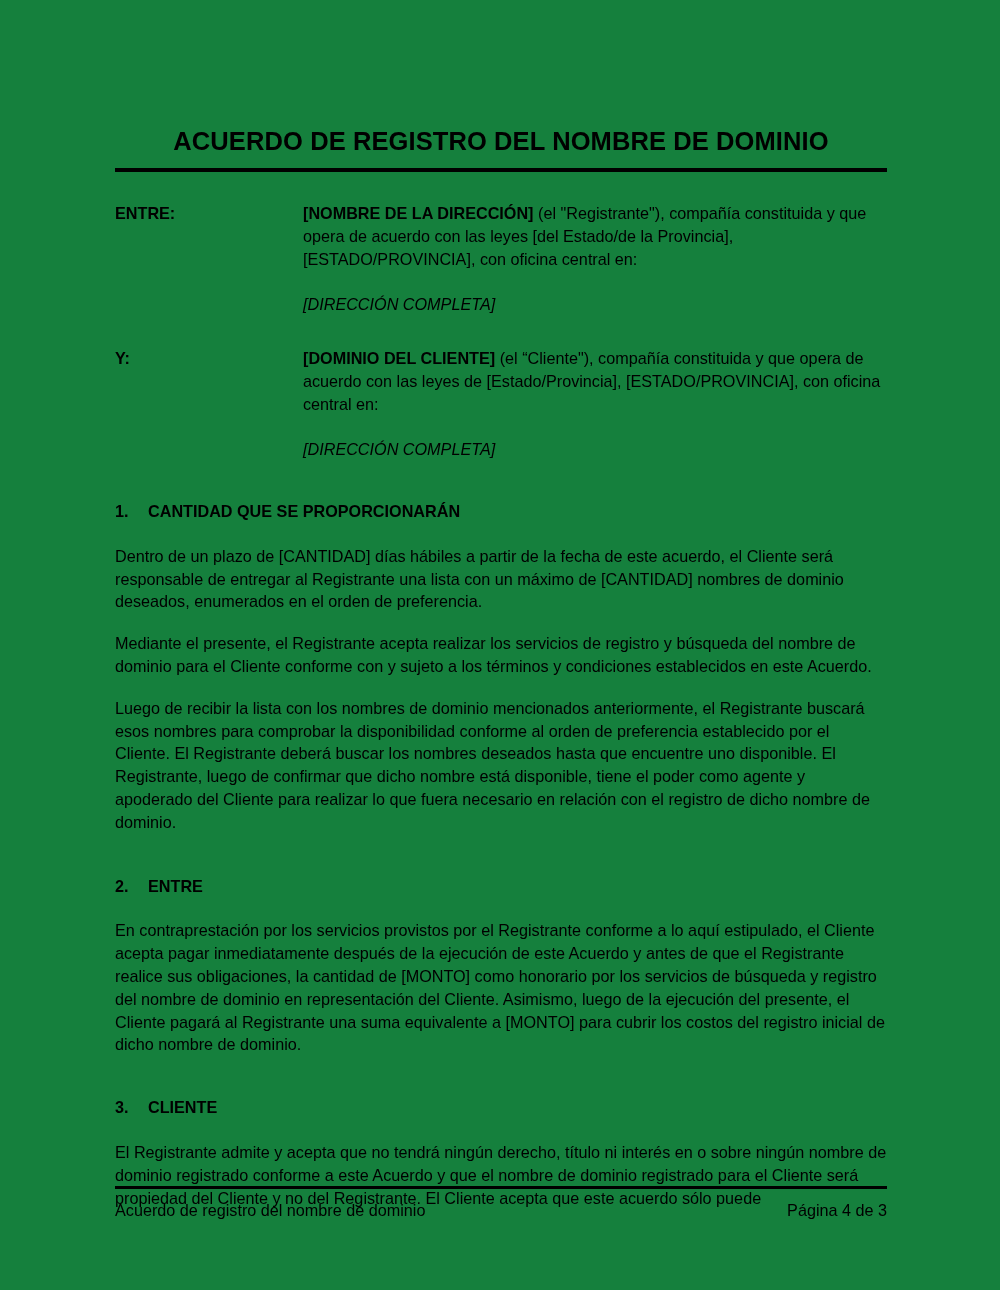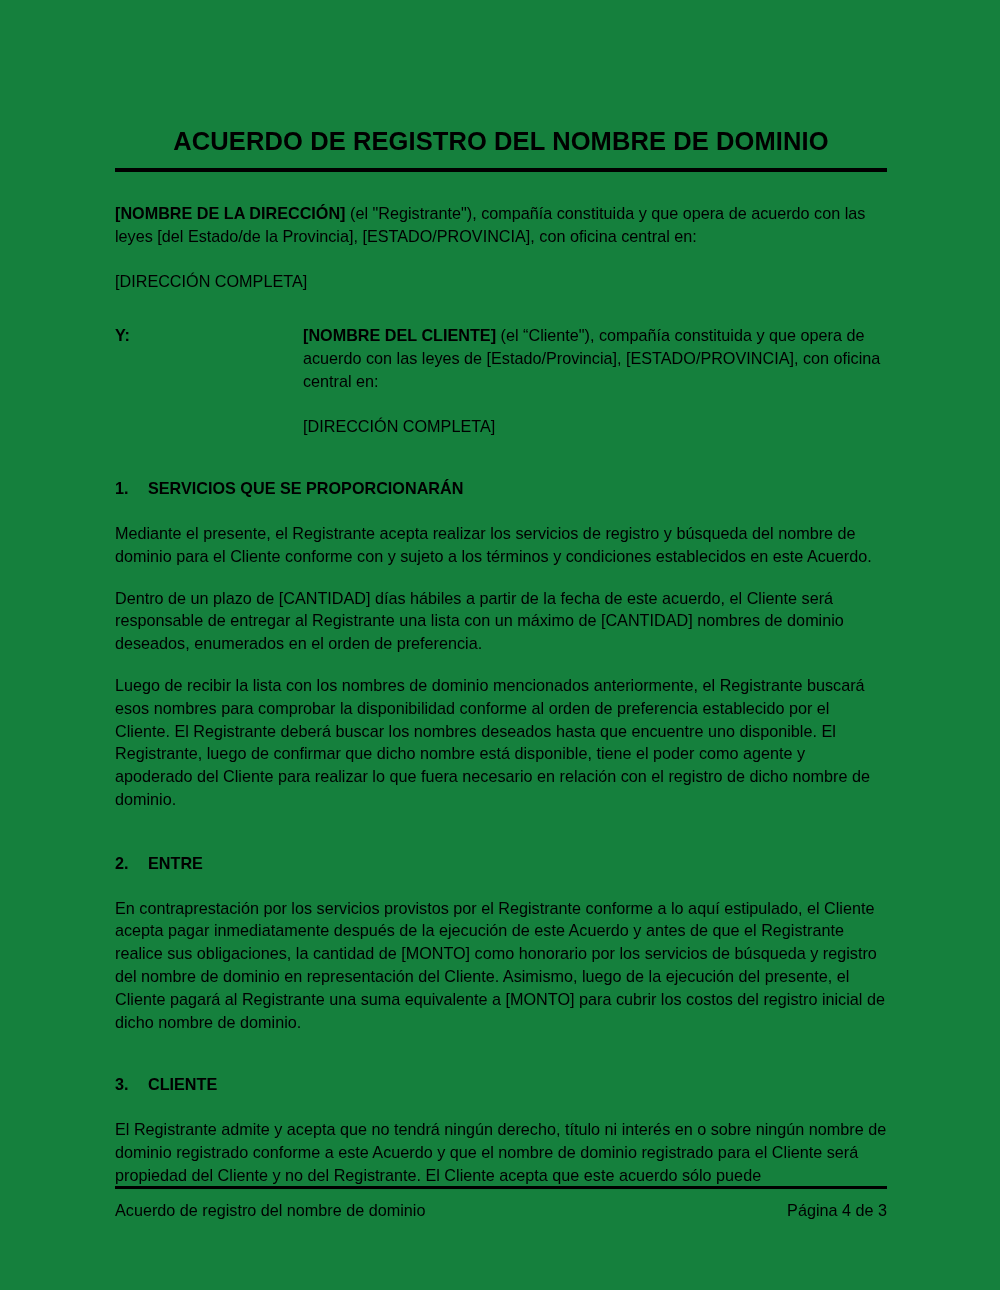--- a/index.html
+++ b/index.html
@@ -77,20 +77,21 @@
     flex: 1 1 auto;
     font-size: 16.2px;
     line-height: 22.8px;
     text-align: left;
   }
   .party-body .lead {
     font-weight: bold;
   }
   .party-address {
     margin-top: 22.8px;
+    font-style: italic;
   }
 
   
   .section {
     margin-top: 39px;
   }
   .section-heading {
     display: flex;
     font-size: 16.2px;
     line-height: 22.8px;
@@ -140,41 +141,42 @@
 
 <div class="page">
 
   <div class="content">
 
     <h1 class="doc-title">ACUERDO DE REGISTRO DEL NOMBRE DE DOMINIO</h1>
     <div class="title-rule"></div>
 
 
     <div class="party">
+      <div class="party-label">ENTRE:</div>
       <div class="party-body">
         <div><span class="lead">[NOMBRE DE LA DIRECCIÓN]</span><span> (el "Registrante"), compañía constituida y que opera de acuerdo con las leyes [del Estado/de la Provincia], [ESTADO/PROVINCIA], con oficina central en:</span></div>
         <div class="party-address">[DIRECCIÓN COMPLETA]</div>
       </div>
     </div>
 
     <div class="party second">
       <div class="party-label">Y:</div>
       <div class="party-body">
-        <div><span class="lead">[NOMBRE DEL CLIENTE]</span><span> (el “Cliente"), compañía constituida y que opera de acuerdo con las leyes de [Estado/Provincia], [ESTADO/PROVINCIA], con oficina central en:</span></div>
+        <div><span class="lead">[DOMINIO DEL CLIENTE]</span><span> (el “Cliente"), compañía constituida y que opera de acuerdo con las leyes de [Estado/Provincia], [ESTADO/PROVINCIA], con oficina central en:</span></div>
         <div class="party-address">[DIRECCIÓN COMPLETA]</div>
       </div>
     </div>
 
     <div class="section sec-1">
       <div class="section-heading">
         <span class="section-num">1.</span>
-        <span class="section-title">SERVICIOS QUE SE PROPORCIONARÁN</span>
-      </div>
+        <span class="section-title">CANTIDAD QUE SE PROPORCIONARÁN</span>
+      </div>
+      <p class="para left">Dentro de un plazo de [CANTIDAD] días hábiles a partir de la fecha de este acuerdo, el Cliente será responsable de entregar al Registrante una lista con un máximo de [CANTIDAD] nombres de dominio deseados, enumerados en el orden de preferencia.</p>
       <p class="para left">Mediante el presente, el Registrante acepta realizar los servicios de registro y búsqueda del nombre de dominio para el Cliente conforme con y sujeto a los términos y condiciones establecidos en este Acuerdo.</p>
-      <p class="para left">Dentro de un plazo de [CANTIDAD] días hábiles a partir de la fecha de este acuerdo, el Cliente será responsable de entregar al Registrante una lista con un máximo de [CANTIDAD] nombres de dominio deseados, enumerados en el orden de preferencia.</p>
       <p class="para left">Luego de recibir la lista con los nombres de dominio mencionados anteriormente, el Registrante buscará esos nombres para comprobar la disponibilidad conforme al orden de preferencia establecido por el Cliente. El Registrante deberá buscar los nombres deseados hasta que encuentre uno disponible. El Registrante, luego de confirmar que dicho nombre está disponible, tiene el poder como agente y apoderado del Cliente para realizar lo que fuera necesario en relación con el registro de dicho nombre de dominio.</p>
     </div>
 
     <div class="section sec-2">
       <div class="section-heading">
         <span class="section-num">2.</span>
         <span class="section-title">ENTRE</span>
       </div>
       <p class="para left">En contraprestación por los servicios provistos por el Registrante conforme a lo aquí estipulado, el Cliente acepta pagar inmediatamente después de la ejecución de este Acuerdo y antes de que el Registrante realice sus obligaciones, la cantidad de [MONTO] como honorario por los servicios de búsqueda y registro del nombre de dominio en representación del Cliente. Asimismo, luego de la ejecución del presente, el Cliente pagará al Registrante una suma equivalente a [MONTO] para cubrir los costos del registro inicial de dicho nombre de dominio.</p>
     </div>

